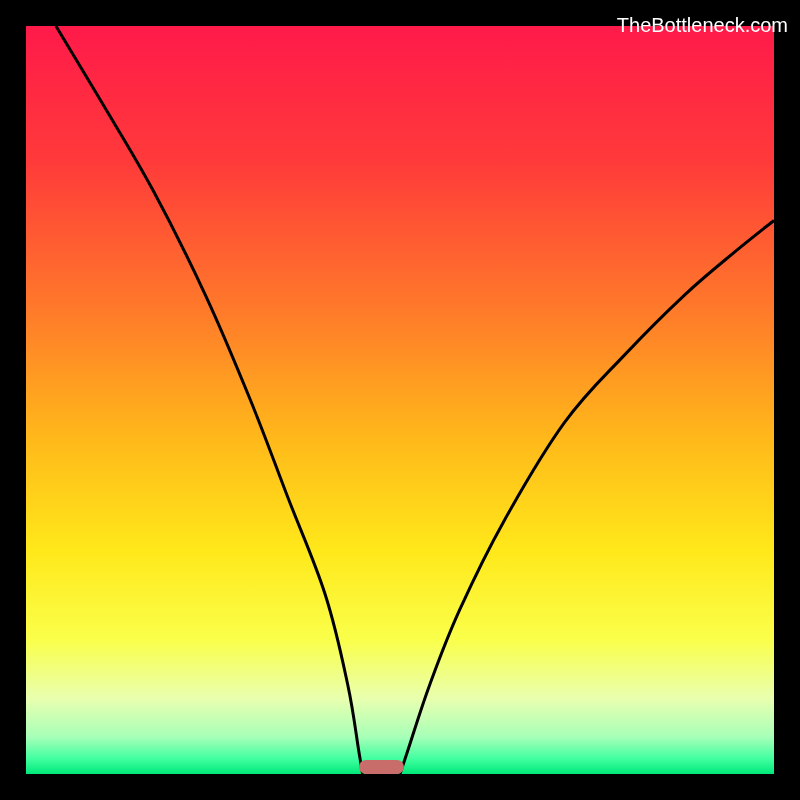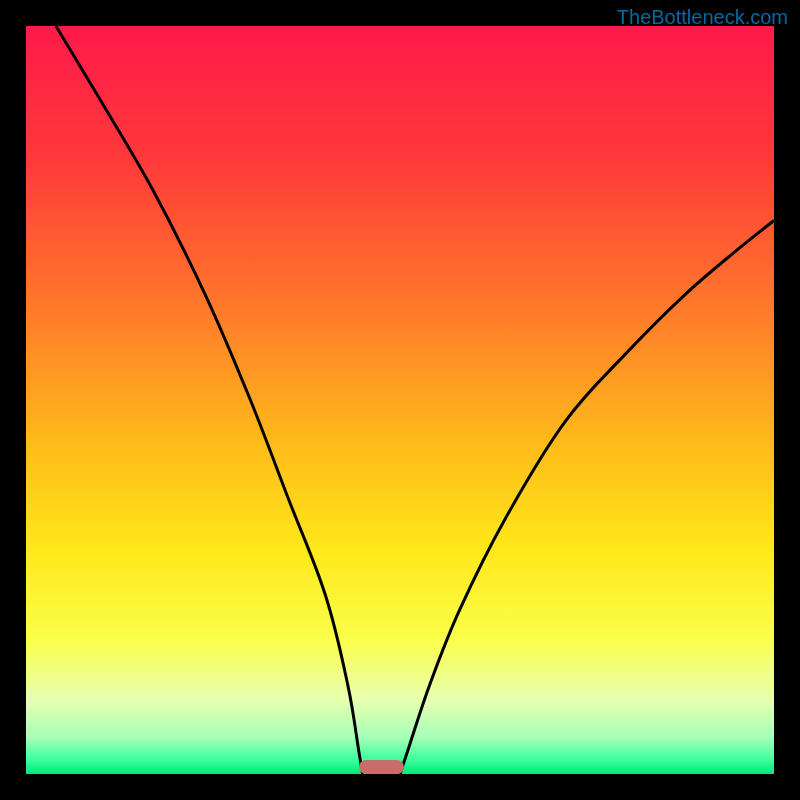--- a/index.html
+++ b/index.html
@@ -10,23 +10,23 @@
     body {
       width: 800px;
       height: 800px;
       background: #000;
       position: relative;
       overflow: hidden;
       font-family: Arial, sans-serif;
     }
     .watermark {
       position: absolute;
-      top: 6px;
+      top: 14px;
       right: 12px;
-      color: #0369a1;
+      color: #ffffff;
       font-size: 20px;
       font-weight: 500;
       z-index: 10;
       font-family: Arial, sans-serif;
     }
     .chart-area {
       position: absolute;
       left: 26px;
       top: 26px;
       width: 748px;

